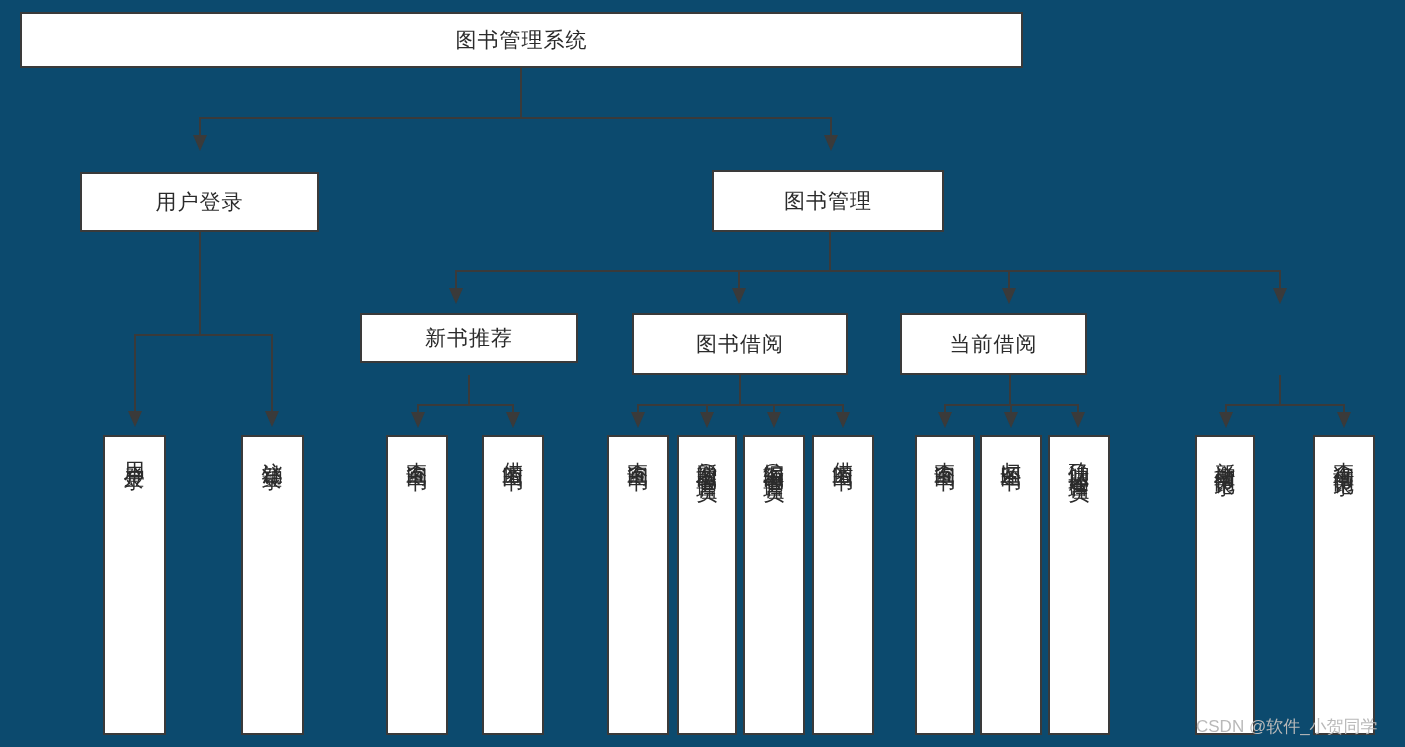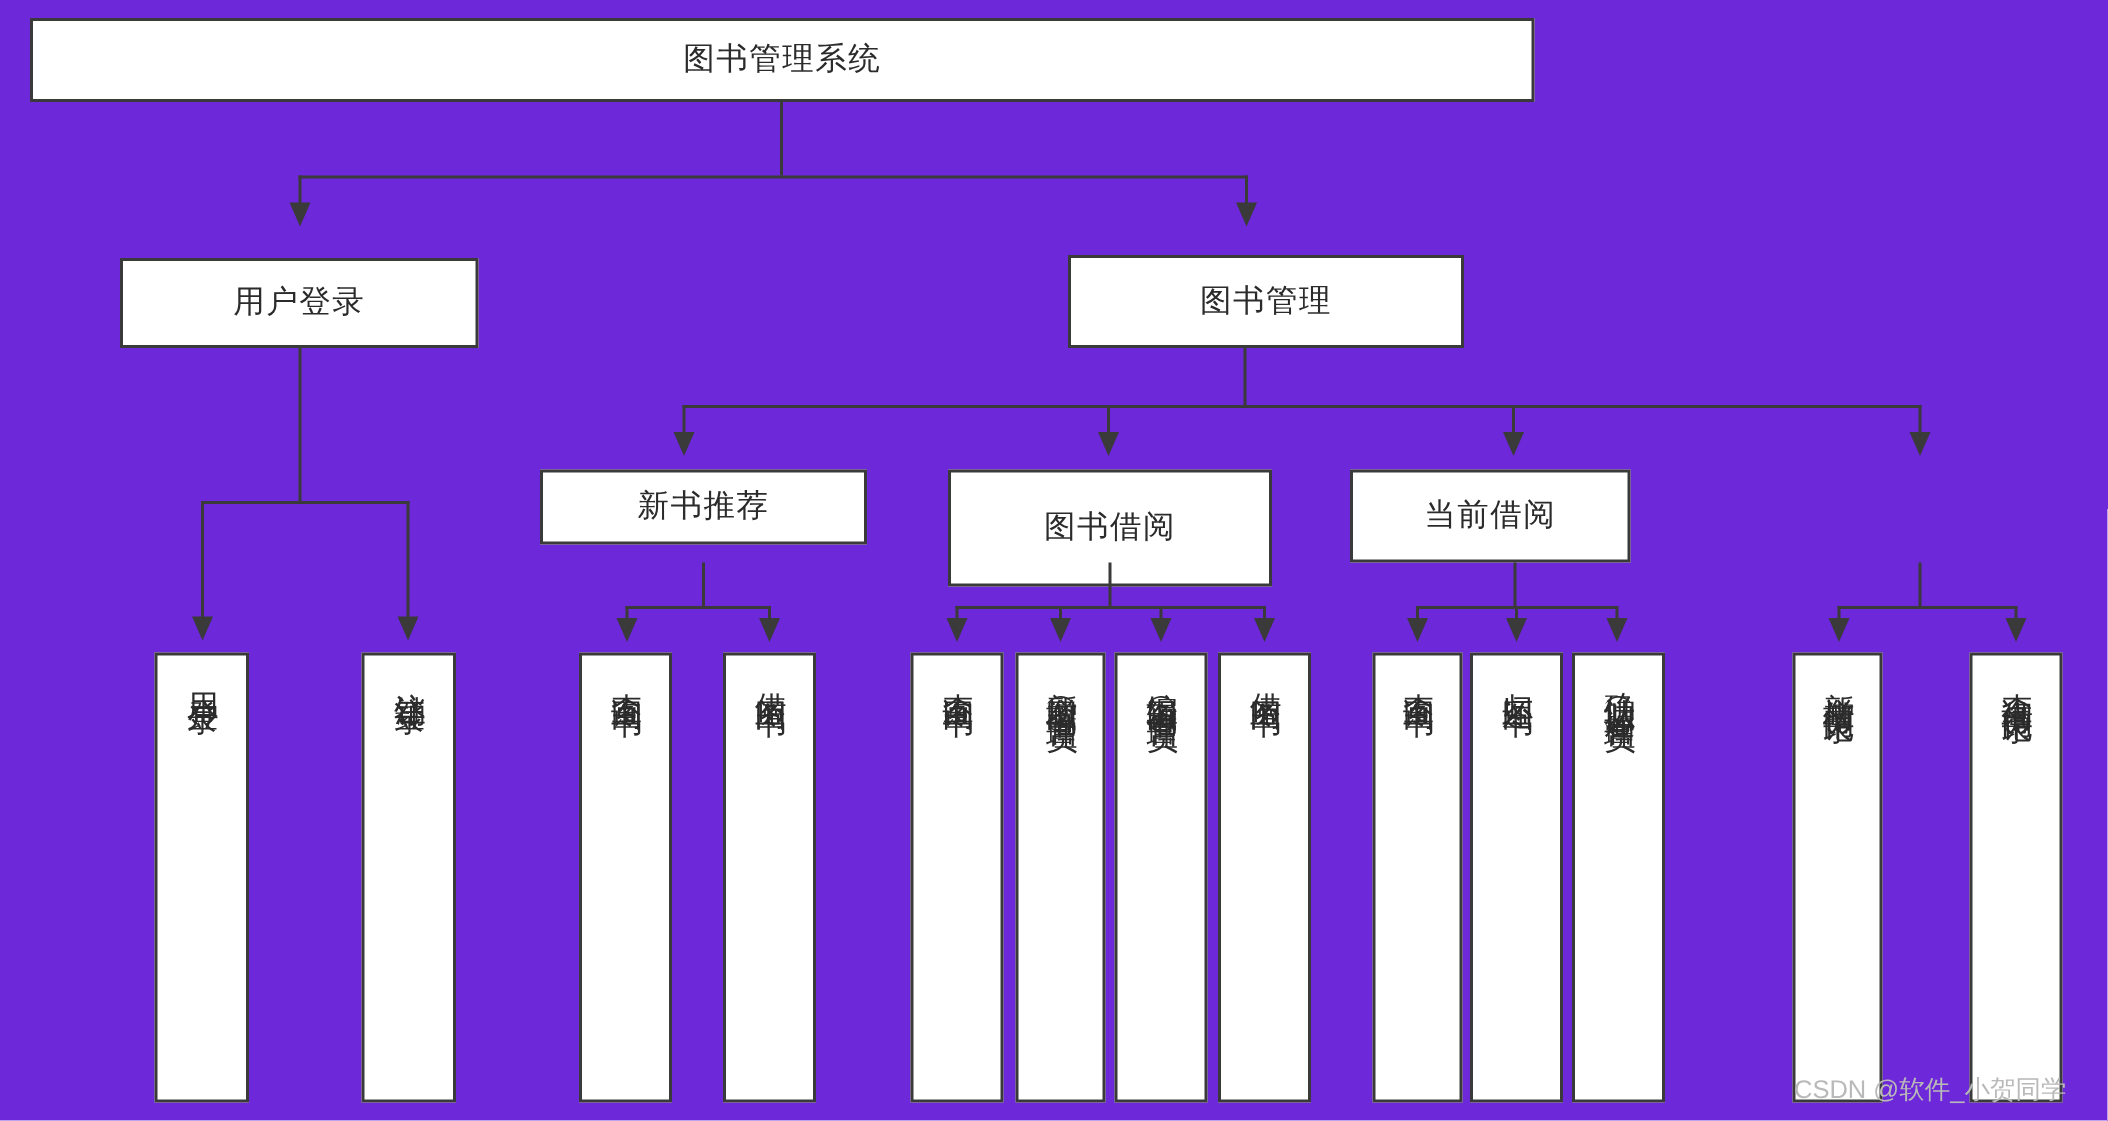--- a/index.html
+++ b/index.html
@@ -8,21 +8,21 @@
     padding: 0;
     background: #ffffff;
   }
   body {
     font-family: "Liberation Sans", "DejaVu Sans", sans-serif;
   }
   #canvas {
     position: relative;
     width: 1405px;
     height: 747px;
-    background: #6d28d9;
+    background: #0c4a6e;
     overflow: hidden;
   }
   
   .node {
     position: absolute;
     box-sizing: border-box;
     border: 2px solid #3a3a3a;
     background: #ffffff;
     display: flex;
     align-items: center;
@@ -86,21 +86,21 @@
   <div class="ln horz" style="left:199px; top:117px; width:633px;"></div>
 
   <div class="ln vert" style="left:199px; top:117px; height:20px;"></div>
   <div class="arrow" style="left:193px; top:135px;"></div>
   <div class="ln vert" style="left:830px; top:117px; height:20px;"></div>
   <div class="arrow" style="left:824px; top:135px;"></div>
 
   <div class="node h" style="left:80px; top:172px; width:239px; height:60px;">
     <span>用户登录</span>
   </div>
-  <div class="node h" style="left:712px; top:170px; width:264px; height:62px;">
+  <div class="node h" style="left:712px; top:170px; width:232px; height:62px;">
     <span>图书管理</span>
   </div>
 
   <div class="ln vert" style="left:199px; top:232px; height:104px;"></div>
   <div class="ln horz" style="left:134px; top:334px; width:139px;"></div>
   <div class="ln vert" style="left:134px; top:334px; height:79px;"></div>
   <div class="arrow" style="left:128px; top:411px;"></div>
   <div class="ln vert" style="left:271px; top:334px; height:79px;"></div>
   <div class="arrow" style="left:265px; top:411px;"></div>
 
@@ -111,21 +111,21 @@
   <div class="ln vert" style="left:738px; top:270px; height:20px;"></div>
   <div class="arrow" style="left:732px; top:288px;"></div>
   <div class="ln vert" style="left:1008px; top:270px; height:20px;"></div>
   <div class="arrow" style="left:1002px; top:288px;"></div>
   <div class="ln vert" style="left:1279px; top:270px; height:20px;"></div>
   <div class="arrow" style="left:1273px; top:288px;"></div>
 
   <div class="node h" style="left:360px; top:313px; width:218px; height:50px;">
     <span>新书推荐</span>
   </div>
-  <div class="node h" style="left:632px; top:313px; width:216px; height:78px;">
+  <div class="node h" style="left:632px; top:313px; width:216px; height:62px;">
     <span>图书借阅</span>
   </div>
   <div class="node h" style="left:900px; top:313px; width:187px; height:62px;">
     <span>当前借阅</span>
   </div>
 
   <div class="ln vert" style="left:468px; top:375px; height:31px;"></div>
   <div class="ln horz" style="left:417px; top:404px; width:96px;"></div>
   <div class="ln vert" style="left:417px; top:404px; height:10px;"></div>
   <div class="arrow" style="left:411px; top:412px;"></div>

